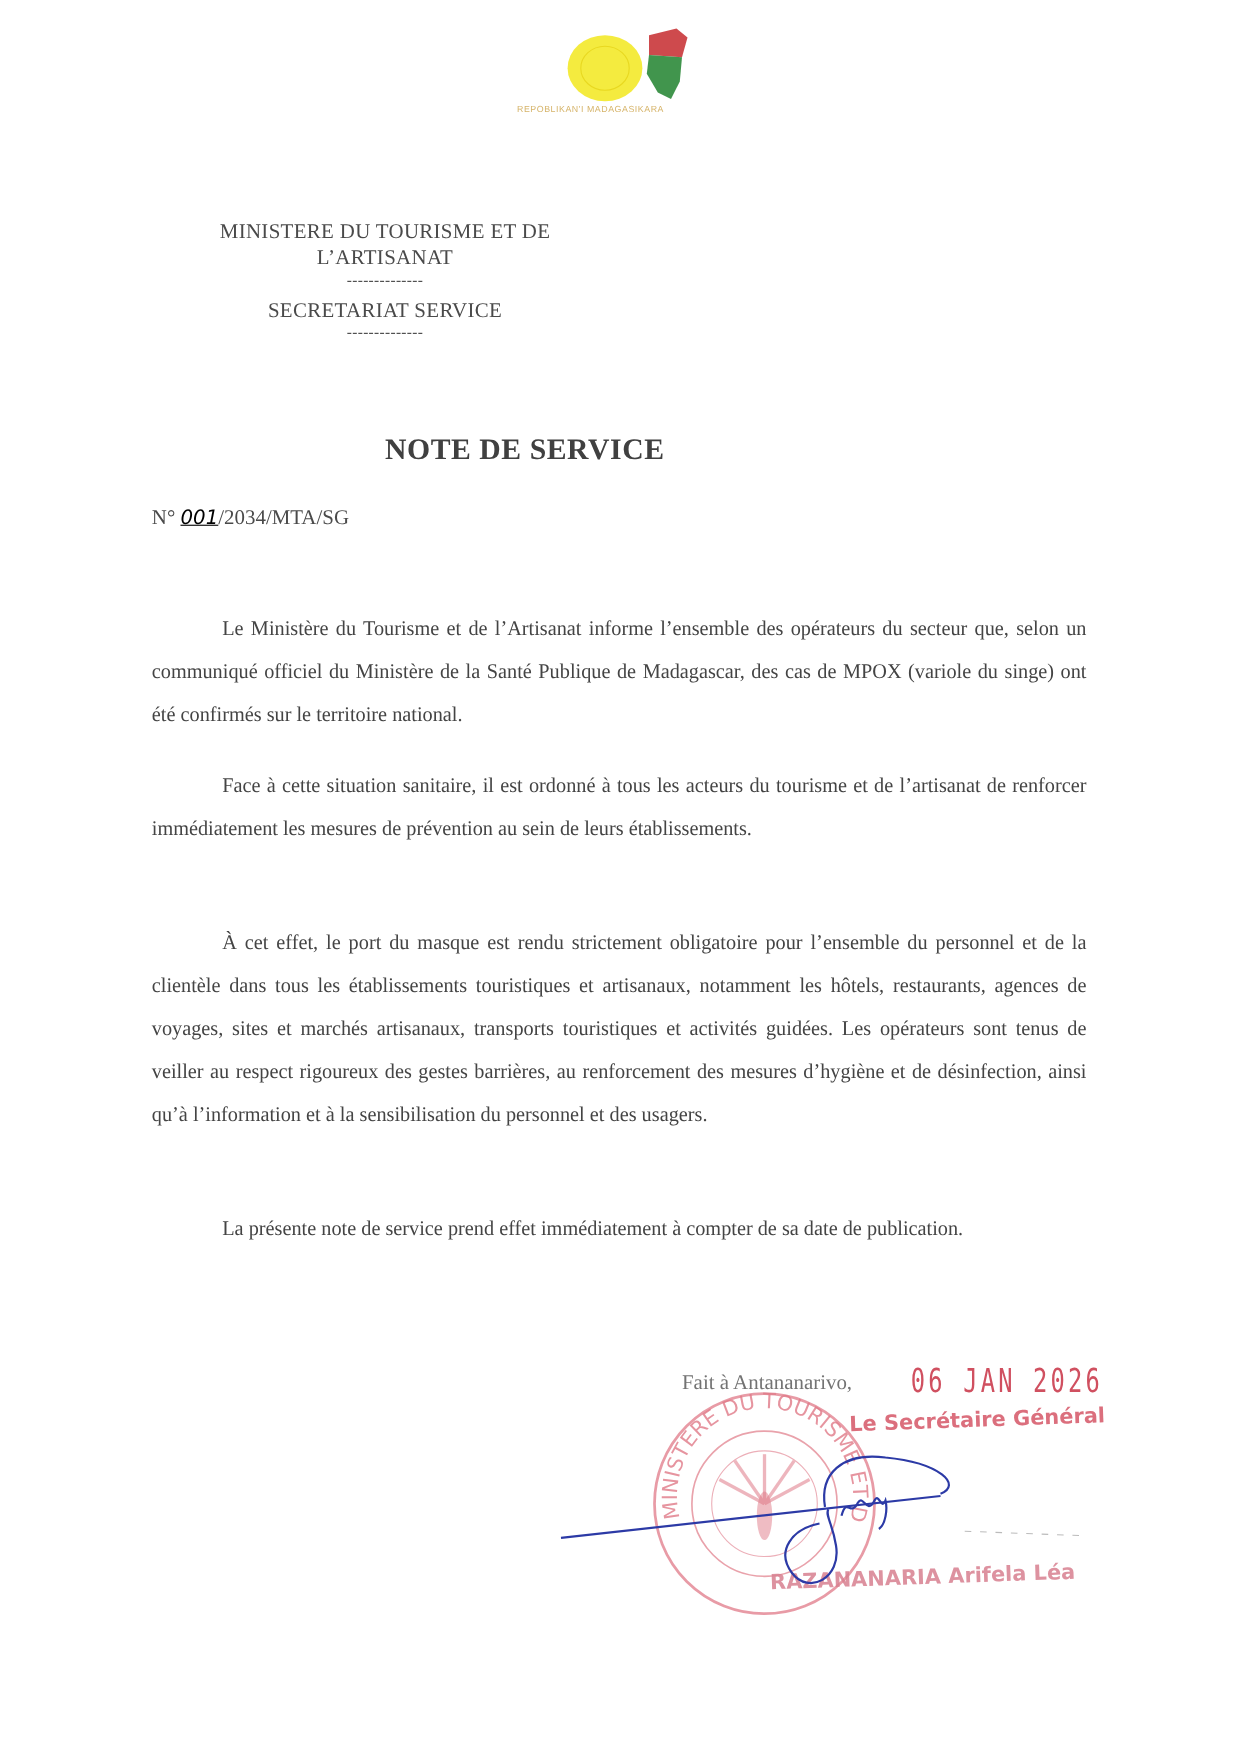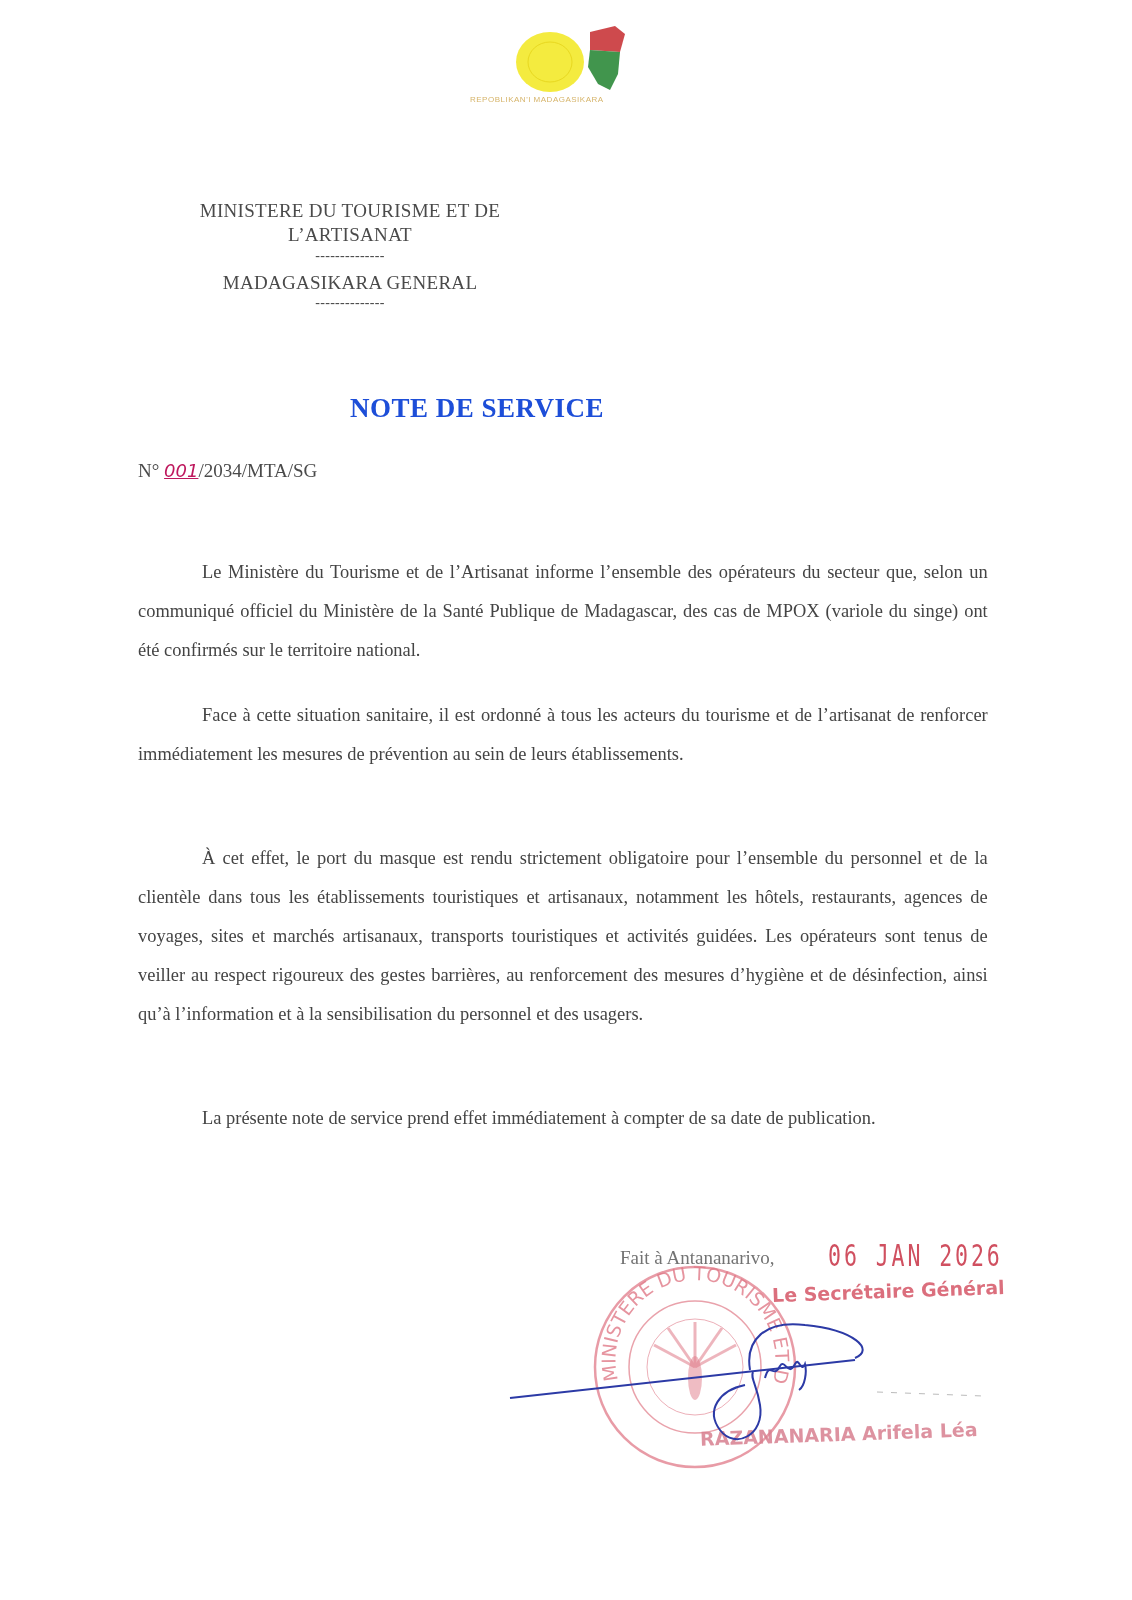--- a/index.html
+++ b/index.html
@@ -14,24 +14,24 @@
                   letter-spacing: 0.5px; color: #d6b46a; }
 
   
   .hdr { left: 150px; width: 400px; text-align: center; font-size: 19px; color: #4a4a4a; letter-spacing: 0.3px; }
   #hdr-1 { top: 200px; }
   #hdr-2 { top: 224px; }
   #hdr-dash1 { top: 248px; font-size: 14px; }
   #hdr-3 { top: 272px; }
   #hdr-dash2 { top: 295px; font-size: 14px; }
 
-  #title { left: 350px; top: 393px; width: 440px; font-size: 27px; font-weight: bold; color: #1d4ed8; letter-spacing: 0.5px; }
+  #title { left: 350px; top: 393px; width: 440px; font-size: 27px; font-weight: bold; color: #404040; letter-spacing: 0.5px; }
 
   #ref { left: 138px; top: 460px; font-size: 19px; color: #4a4a4a; }
-  #ref .hw { color: #be185d; font-family: "DejaVu Sans", sans-serif; font-style: italic; text-decoration: underline; font-size: 18px; }
+  #ref .hw { color: #000000; font-family: "DejaVu Sans", sans-serif; font-style: italic; text-decoration: underline; font-size: 18px; }
 
   
   .para { left: 138px; width: 876px; font-size: 19px; line-height: 39px; text-align: justify; color: #444;
           font-family: "Liberation Serif", serif; transform: scaleX(0.97); transform-origin: left; }
   .para .indent { display: inline-block; width: 66px; }
   #p1 { top: 552px; }
   #p2 { top: 695px; }
   #p3 { top: 838px; }
   #p4 { top: 1098px; }
 
@@ -54,21 +54,21 @@
   <ellipse cx="80" cy="40" rx="34" ry="30" fill="#f3e92a" opacity="0.9"></ellipse>
   <ellipse cx="80" cy="40" rx="22" ry="20" fill="none" stroke="#e8d820" stroke-width="1"></ellipse>
   <path d="M120 10 L145 4 L155 12 L150 30 L120 28 Z" fill="#c9363a" opacity="0.9"></path>
   <path d="M120 28 L150 30 L148 52 L140 68 L128 62 L118 45 Z" fill="#2c8a3a" opacity="0.9"></path>
 </svg>
 <div id="logo-caption" class="abs">REPOBLIKAN'I MADAGASIKARA</div>
 
 <div id="hdr-1" class="abs hdr">MINISTERE DU TOURISME ET DE</div>
 <div id="hdr-2" class="abs hdr">L’ARTISANAT</div>
 <div id="hdr-dash1" class="abs hdr">--------------</div>
-<div id="hdr-3" class="abs hdr">MADAGASIKARA GENERAL</div>
+<div id="hdr-3" class="abs hdr">SECRETARIAT SERVICE</div>
 <div id="hdr-dash2" class="abs hdr">--------------</div>
 
 <div id="title" class="abs">NOTE DE SERVICE</div>
 
 <div id="ref" class="abs">
   <span>N°</span>
   <span class="hw">001</span><span>/2034/MTA/SG</span>
 </div>
 
 <div id="p1" class="abs para"><span class="indent"></span><span>Le Ministère du Tourisme et de l’Artisanat informe l’ensemble des opérateurs du secteur que, selon un communiqué officiel du Ministère de la Santé Publique de Madagascar, des cas de MPOX (variole du singe) ont été confirmés sur le territoire national.</span></div>

